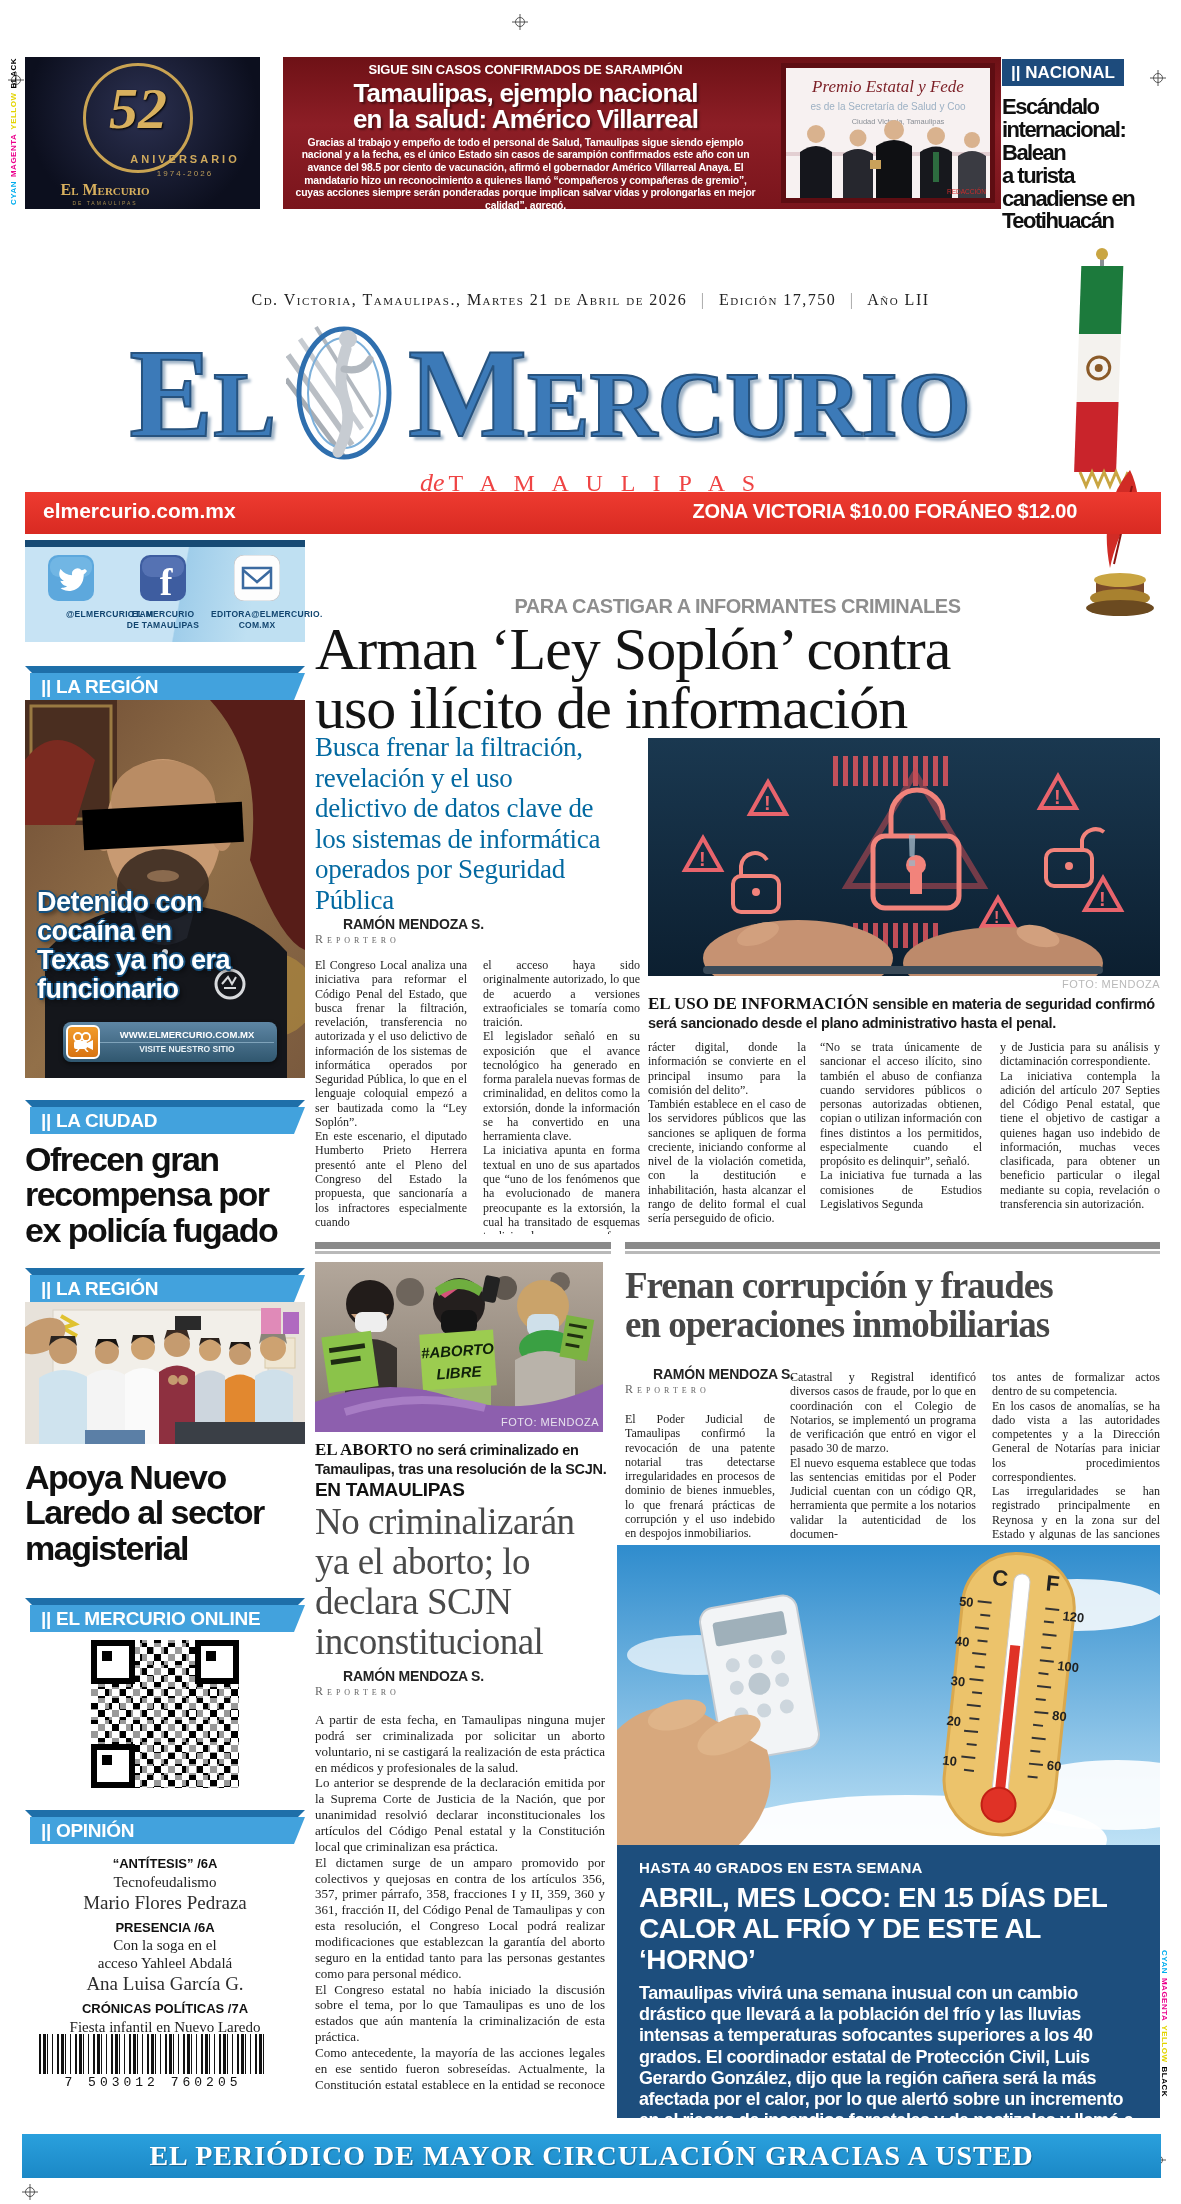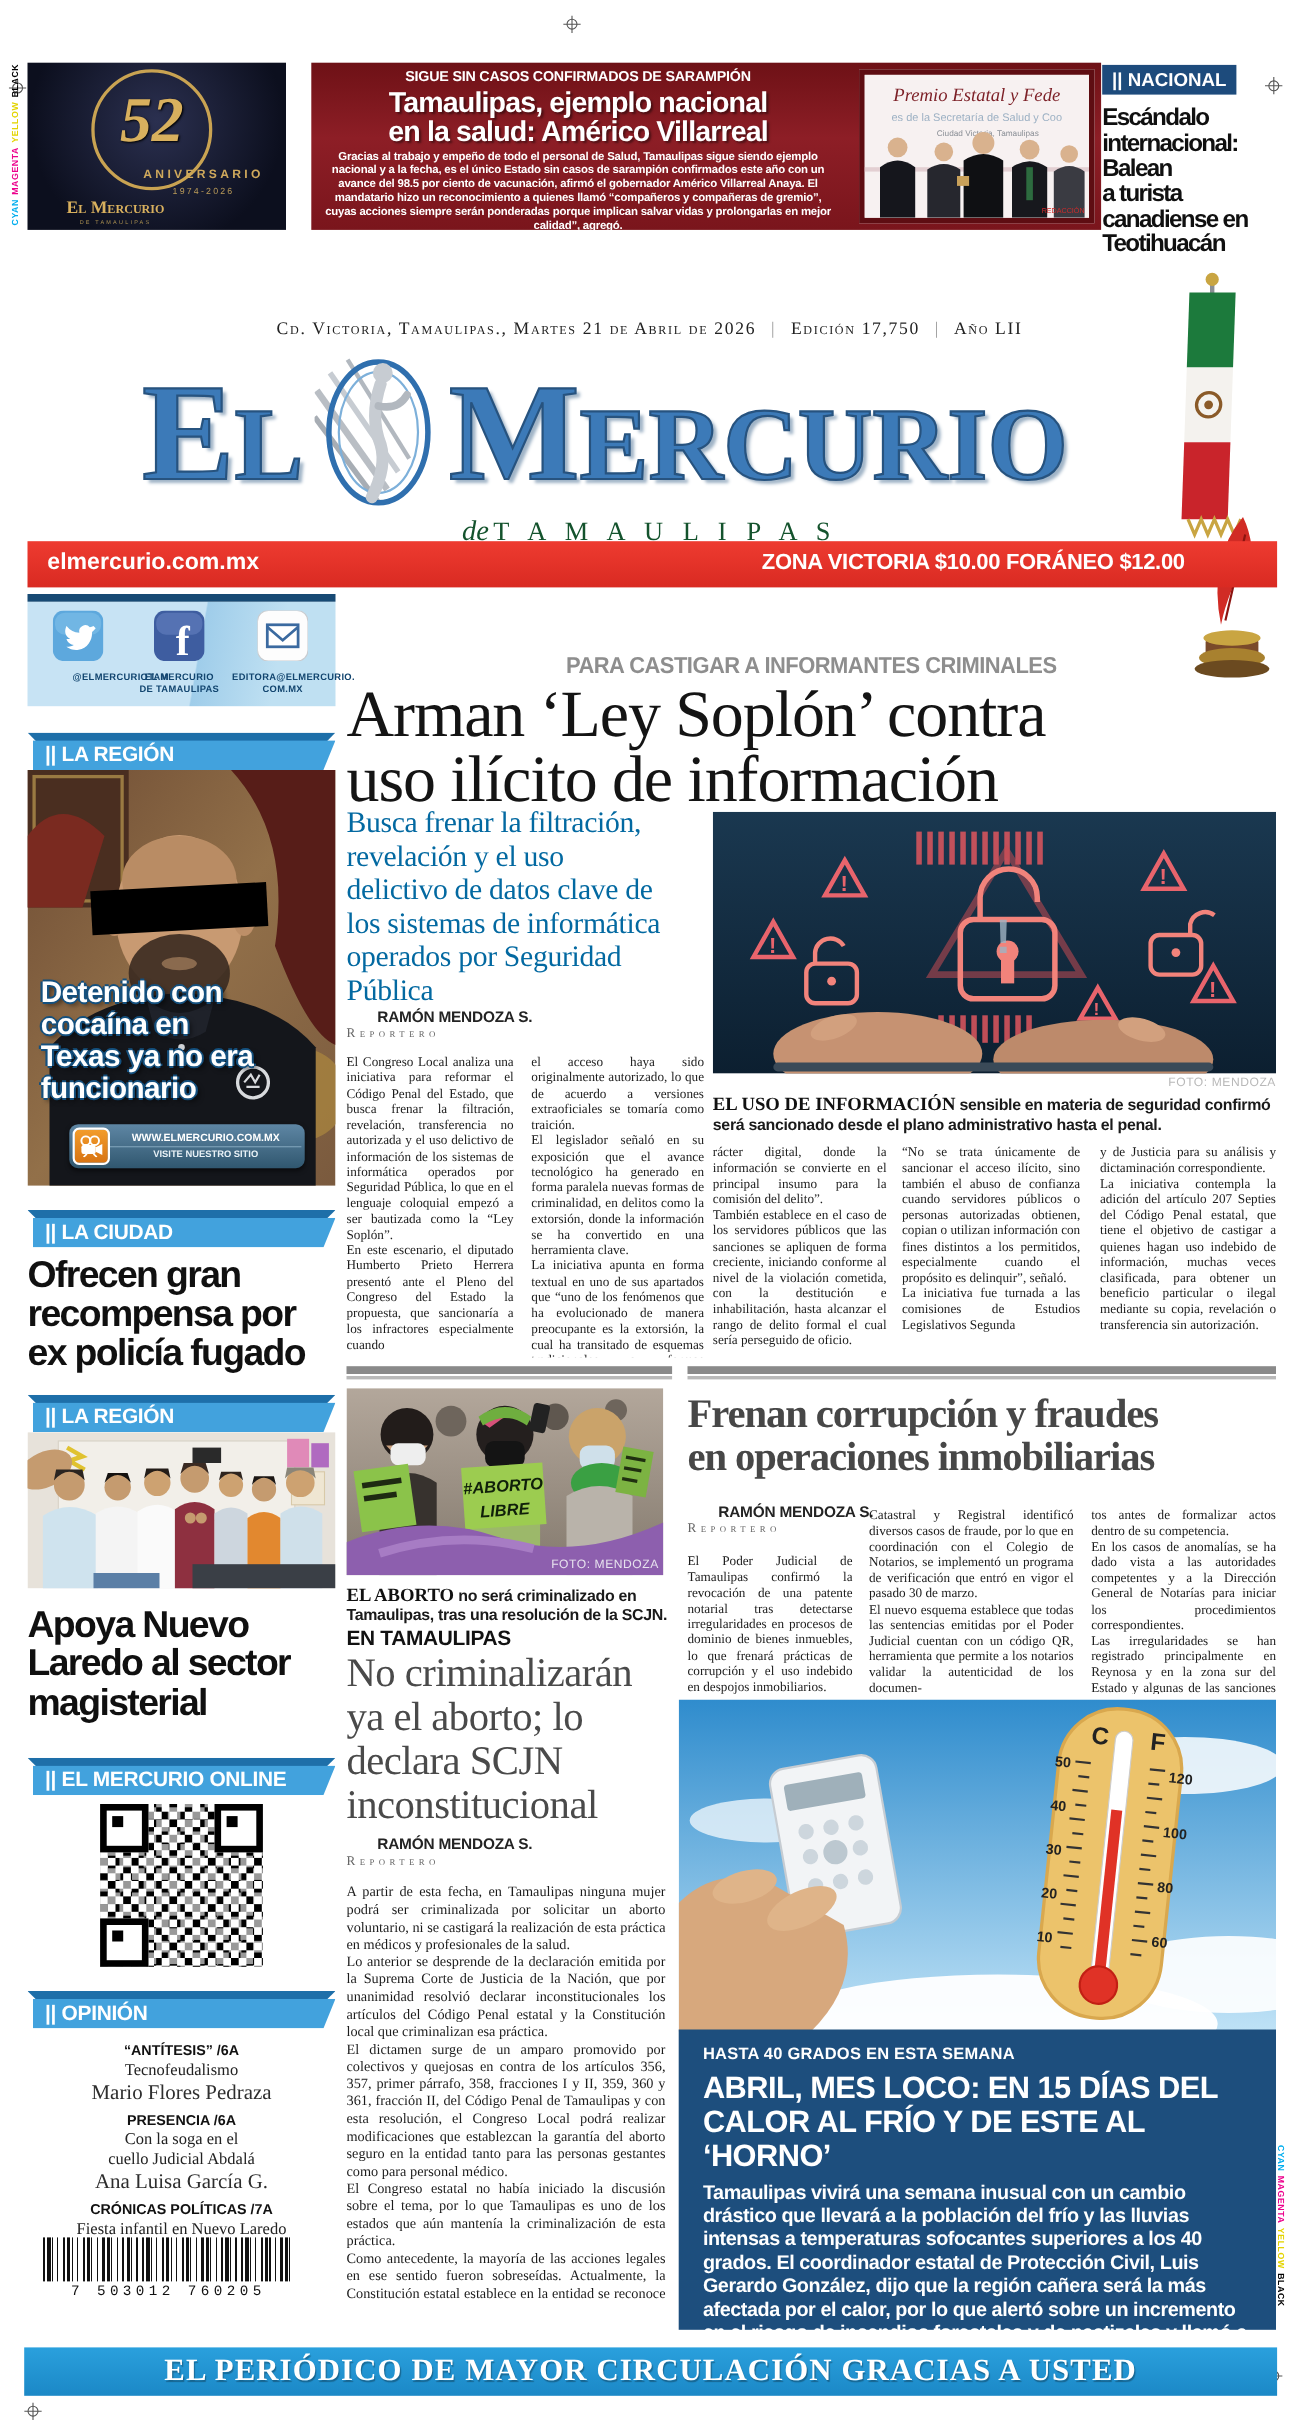--- a/index.html
+++ b/index.html
@@ -151,21 +151,21 @@
         <line x1="30" y1="10" x2="86" y2="100" stroke="#b2b8bf" stroke-width="4"></line>
         <ellipse cx="58" cy="76" rx="45" ry="64" fill="none" stroke="#2f6fae" stroke-width="5"></ellipse>
         <ellipse cx="58" cy="76" rx="36" ry="55" fill="none" stroke="#7db0da" stroke-width="2"></ellipse>
         <circle cx="62" cy="22" r="9" fill="#c7ccd2"></circle>
         <path d="M60 32 q-10 30 0 55 q6 20 -8 48" fill="none" stroke="#c7ccd2" stroke-width="11" stroke-linecap="round"></path>
         <path d="M58 52 q18 4 26 -10" fill="none" stroke="#b2b8bf" stroke-width="7" stroke-linecap="round"></path>
       </svg>
     </span>
     <span class="mast" style="display:inline-block;">Mercurio</span>
   </div>
-  <div class="abs serif" style="left:0;top:468px;width:1181px;text-align:center;color:#14532d;">
+  <div class="abs serif" style="left:0;top:468px;width:1181px;text-align:center;color:#ef4444;">
     <i style="font-size:26px;">de</i>
     <span style="font-size:24px;letter-spacing:6px;">T A M A U L I P A S</span>
   </div>
 
   <div class="abs" style="left:1072px;top:246px;">
     <svg width="64" height="246" viewBox="0 0 64 246">
       <line x1="30" y1="6" x2="30" y2="40" stroke="#8a8f94" stroke-width="4"></line>
       <circle cx="30" cy="8" r="6" fill="#c9a542"></circle>
       <g transform="skewX(-2)">
         <rect x="10" y="20" width="42" height="68" fill="#1c7a3c"></rect>
@@ -453,21 +453,21 @@
   </div>
   <div class="abs" style="left:25px;top:1856px;width:280px;text-align:center;">
     <div style="margin-bottom:4px;">
       <div style="font:800 13px/1.3 'Liberation Sans',sans-serif;color:#111;">“ANTÍTESIS” /6A</div>
       <div class="serif ml" style="font-size:15px;line-height:1.2;color:#222;">Tecnofeudalismo</div>
       <div class="serif" style="font-size:19px;line-height:1.3;color:#2e2e2e;">Mario Flores Pedraza</div>
     </div>
     <div style="margin-bottom:4px;">
       <div style="font:800 13px/1.3 'Liberation Sans',sans-serif;color:#111;">PRESENCIA /6A</div>
       <div class="serif ml" style="font-size:15px;line-height:1.2;color:#222;">Con la soga en el
-cuello Judicial Abdalá</div>
+acceso Yahleel Abdalá</div>
       <div class="serif" style="font-size:19px;line-height:1.3;color:#2e2e2e;">Ana Luisa García G.</div>
     </div>
     <div>
       <div style="font:800 13px/1.3 'Liberation Sans',sans-serif;color:#111;">CRÓNICAS POLÍTICAS /7A</div>
       <div class="serif ml" style="font-size:15px;line-height:1.2;color:#222;">Fiesta infantil en Nuevo Laredo</div>
       <div class="serif" style="font-size:19px;line-height:1.3;color:#2e2e2e;">Alberto Guerra Salazar</div>
     </div>
   </div>
 
   <div class="abs" style="left:25px;top:2034px;width:256px;height:58px;background:#fff;">

